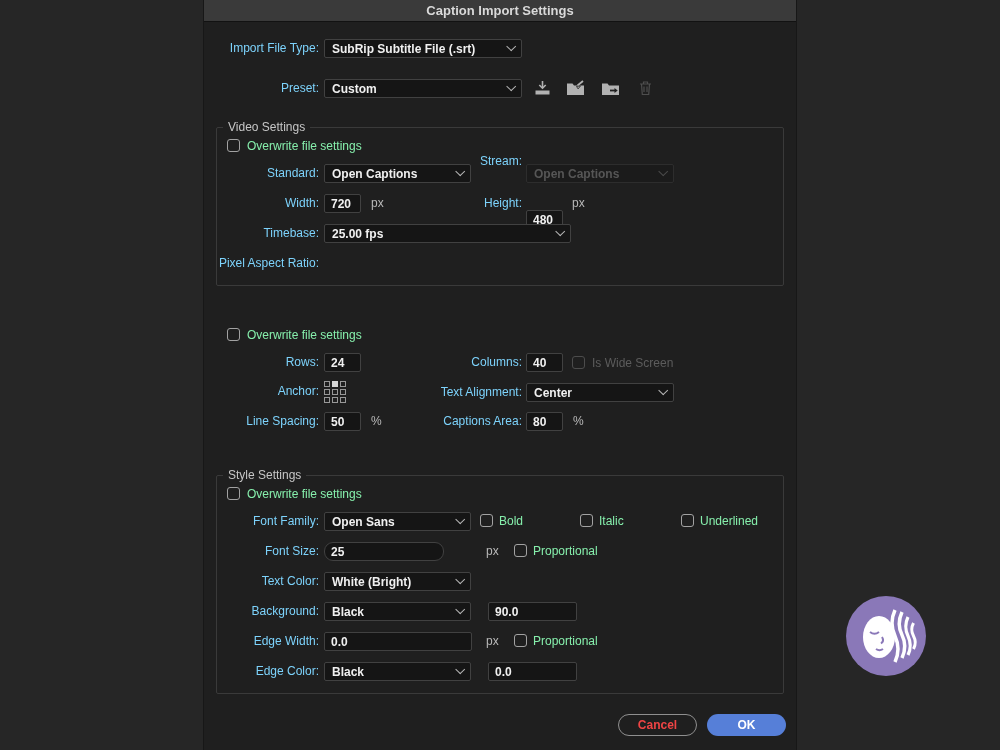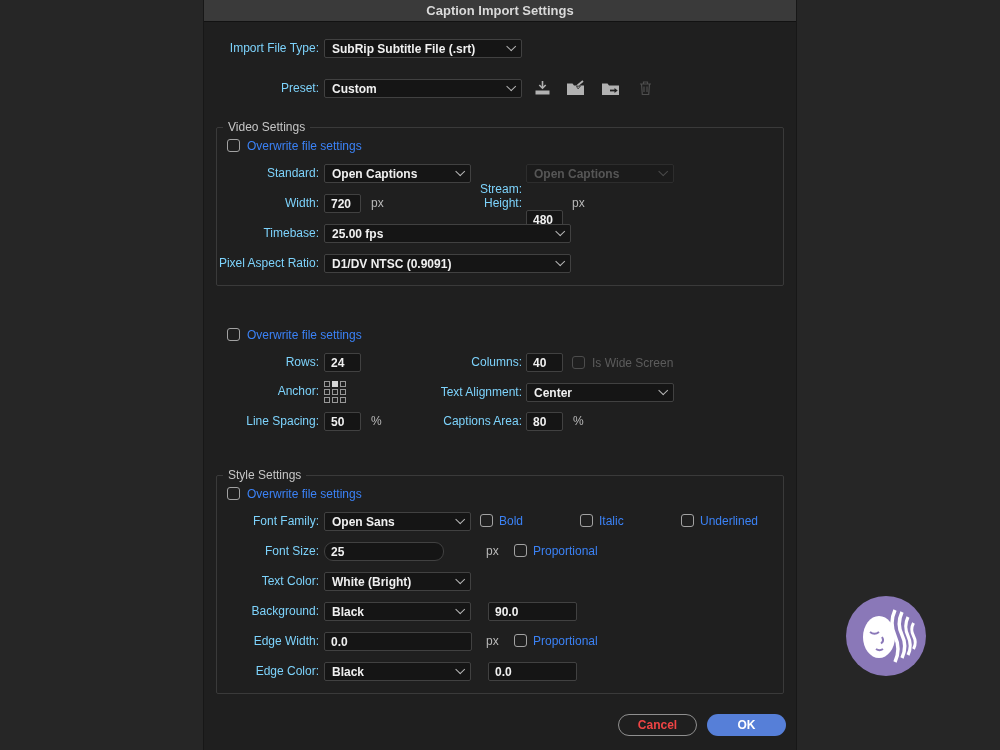--- a/index.html
+++ b/index.html
@@ -44,21 +44,21 @@
     position:absolute;height:19px;box-sizing:border-box;
     background:#151515;border:1px solid #414141;border-radius:2px;
     color:#f0f0f0;font-size:12px;font-weight:600;padding:0 6px;
     font-family:"Liberation Sans", sans-serif;outline:none;
   }
   .cb{
     position:absolute;width:13px;height:13px;box-sizing:border-box;
     border:1.5px solid #a2a2a2;border-radius:3px;background:transparent;
   }
   .cb.disabled{border-color:#4c4c4c;}
-  .cb-label{position:absolute;font-size:12px;color:#3b82f6;height:14px;line-height:14px;white-space:nowrap;}
+  .cb-label{position:absolute;font-size:12px;color:#86efac;height:14px;line-height:14px;white-space:nowrap;}
   .cb-label.disabled{color:#5c5c5c;}
   .fieldset{
     position:absolute;border:1px solid #3a3a3a;border-radius:2px;box-sizing:border-box;
   }
   .legend{
     position:absolute;top:-8px;left:6px;background:#1f1f1f;padding:0 5px;
     font-size:12px;color:#c6c6c6;line-height:15px;white-space:nowrap;
   }
   .icon-btn{position:absolute;width:20px;height:20px;display:flex;align-items:center;justify-content:center;}
   .anchor-grid{
@@ -127,44 +127,40 @@
     <span class="legend">Video Settings</span>
   </div>
   <span class="cb" style="left:23px;top:139px;"></span>
   <span class="cb-label" style="left:43px;top:139px;">Overwrite file settings</span>
 
   <span class="lbl" style="left:0;top:164px;width:115px;">Standard:</span>
   <div class="select" style="left:120px;top:164px;width:147px;">
     <span>Open Captions</span>
     <i class="chev"></i>
   </div>
-  <span class="lbl" style="left:161px;top:180px;width:157px;">Stream:</span>
+  <span class="lbl" style="left:161px;top:152px;width:157px;">Stream:</span>
   <div class="select disabled" style="left:322px;top:164px;width:148px;">
     <span>Open Captions</span>
     <i class="chev"></i>
   </div>
 
   <span class="lbl" style="left:0;top:194px;width:115px;">Width:</span>
   <input class="tinput" style="left: 120px; top: 194px; width: 37px;" readonly="" value="720">
   <span class="unit" style="left:167px;top:194px;">px</span>
   <span class="lbl" style="left:161px;top:194px;width:157px;">Height:</span>
   <input class="tinput" style="left: 322px; top: 210px; width: 37px;" readonly="" value="480">
   <span class="unit" style="left:368px;top:194px;">px</span>
 
   <span class="lbl" style="left:0;top:224px;width:115px;">Timebase:</span>
   <div class="select" style="left:120px;top:224px;width:247px;">
     <span>25.00 fps</span>
     <i class="chev"></i>
   </div>
 
   <span class="lbl" style="left:0;top:254px;width:115px;">Pixel Aspect Ratio:</span>
-  <div class="select" style="left:120px;top:254px;width:247px;">
-    <span>D1/DV NTSC (0.9091)</span>
-    <i class="chev"></i>
-  </div>
 
   <span class="cb" style="left:23px;top:328px;"></span>
   <span class="cb-label" style="left:43px;top:328px;">Overwrite file settings</span>
 
   <span class="lbl" style="left:0;top:353px;width:115px;">Rows:</span>
   <input class="tinput" style="left: 120px; top: 353px; width: 37px;" readonly="" value="24">
   <span class="lbl" style="left:161px;top:353px;width:157px;">Columns:</span>
   <input class="tinput" style="left: 322px; top: 353px; width: 37px;" readonly="" value="40">
   <span class="cb disabled" style="left:368px;top:356px;"></span>
   <span class="cb-label disabled" style="left:388px;top:356px;">Is Wide Screen</span>

